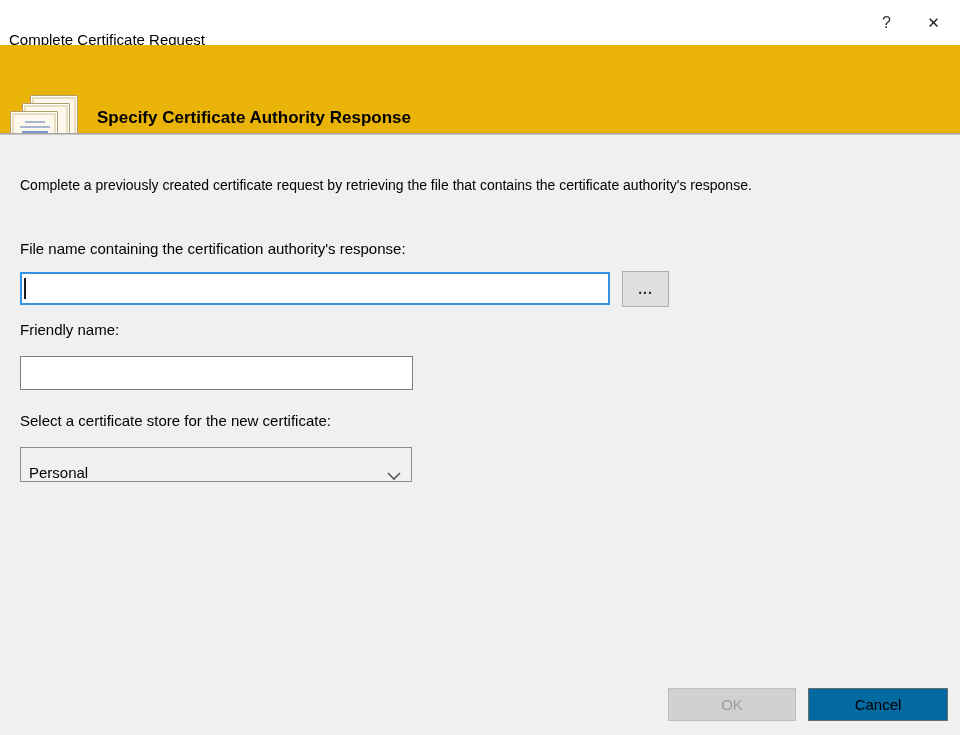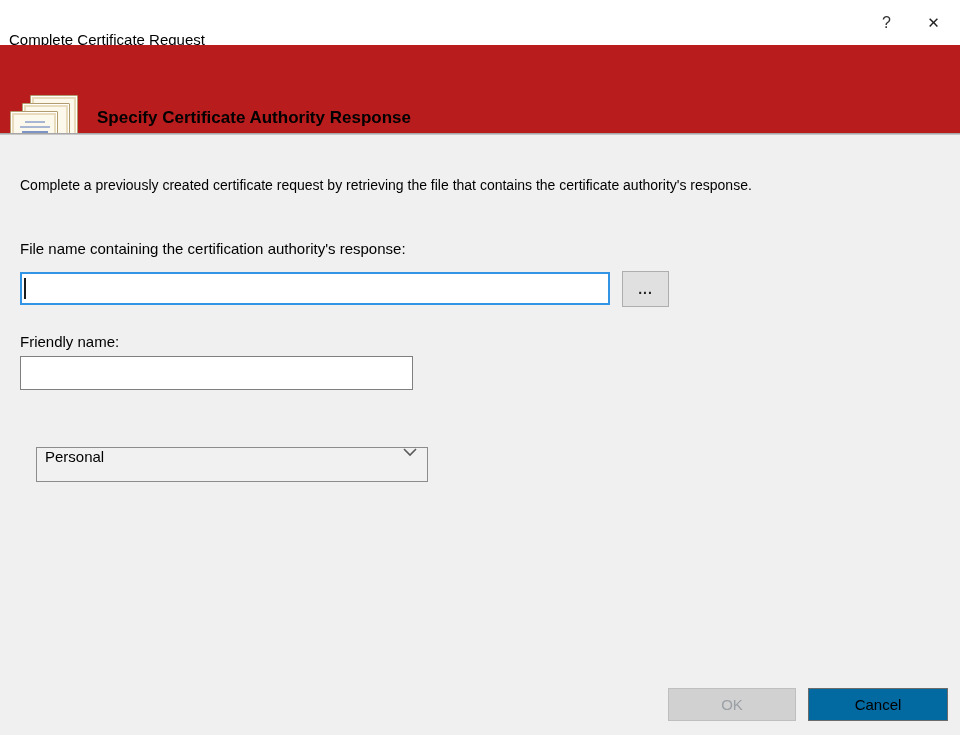--- a/index.html
+++ b/index.html
@@ -11,21 +11,21 @@
   
   .titlebar { position:absolute; left:0; top:0; width:960px; height:45px; background:#ffffff; }
   .title-text { position:absolute; left:9px; top:11px; font-size:15px; color:#000; white-space:nowrap;margin-top:20px; }
   .win-controls { position:absolute; right:3px; top:0; height:45px; display:flex; }
   .win-btn { width:47px; height:45px; display:flex; align-items:center; justify-content:center;
              background:transparent; border:none; font-family:"Liberation Sans",sans-serif; cursor:default; }
   .help-glyph { font-size:16px; color:#333; }
   .close-glyph { font-size:15px; color:#222; }
 
   
-  .header { position:absolute; left:0; top:45px; width:960px; height:88px; background:#b91c1c; }
+  .header { position:absolute; left:0; top:45px; width:960px; height:88px; background:#eab308; }
   .divider { position:absolute; left:0; top:133px; width:960px; height:2px;
              background:linear-gradient(to bottom,#979797,#d6d6d6); }
   .header-title { position:absolute; left:97px; top:63px; font-size:17px; font-weight:bold; color:#000; }
 
   
   .cert-icon { position:absolute; left:10px; top:50px; width:70px; height:76px; }
   .cert { position:absolute; width:48px; height:51px; background:#fcf8ec;
           border:1px solid #b29b6d; box-shadow:inset 0 0 0 1px #fff, inset 0 0 0 3px #e8dcbc;
           border-radius:1px; }
   .cert.c3 { right:2px; top:0; }
@@ -41,36 +41,36 @@
                   border-right:4px solid transparent; border-bottom:5px solid #fff; }
   .seal { position:absolute; left:5px; top:38px; width:24px; height:24px; border-radius:50%;
           background:radial-gradient(circle at 40% 35%, #f6d96d 0%, #e4b22a 55%, #b88410 100%);
           border:1px solid #a3780e; box-shadow:inset 0 0 0 3px rgba(255,244,200,.55); }
 
   
   .content { position:absolute; left:0; top:135px; width:960px; height:600px; background:#f0f0f0; }
   .desc { position:absolute; left:20px; top:39px; width:830px; font-size:14px; line-height:23px; color:#000; }
   .field-label { position:absolute; left:20px; font-size:15px; color:#000; white-space:nowrap; }
   .lbl-file { top:105px; }
-  .lbl-friendly { top:186px;margin-top:12px; }
+  .lbl-friendly { top:186px; }
   .lbl-store { top:277px; }
 
   .text-input { position:absolute; background:#fff; font-size:15px; color:#000;
                 font-family:"Liberation Sans",sans-serif; padding:0 6px; outline:none; }
   .input-file { left:20px; top:137px; width:590px; height:33px; border:2px solid #3294e4; }
   .input-friendly { left:20px; top:221px; width:393px; height:34px; border:1px solid #7f7f7f; }
   .caret { position:absolute; left:24px; top:143px; width:2px; height:21px; background:#1c1c1c; }
 
   .browse-btn { position:absolute; left:622px; top:136px; width:47px; height:36px;
                 background:#e0e0e0; border:1px solid #aeaeae; font-size:14px; font-weight:bold;
                 color:#222; letter-spacing:1px; line-height:28px; text-align:center;
                 font-family:"Liberation Sans",sans-serif; cursor:default; }
 
-  .combo { position:absolute; left:36px; top:312px; width:392px; height:35px; background:#f1f1f1;
-           border:1px solid #8c8c8c; display:flex; align-items:flex-start; cursor:default; }
+  .combo { position:absolute; left:20px; top:312px; width:392px; height:35px; background:#f1f1f1;
+           border:1px solid #8c8c8c; display:flex; align-items:flex-end; cursor:default; }
   .combo-value { flex:1; padding-left:8px; font-size:15px; color:#000; }
   .combo-arrow { width:34px; display:flex; align-items:center; justify-content:center; }
 
   
   .btn { position:absolute; top:553px; height:33px; font-size:15px;
          font-family:"Liberation Sans",sans-serif; text-align:center; cursor:default; }
   .btn-ok { left:668px; width:128px; background:#d1d1d1; border:1px solid #bfbfbf; color:#9ba0a6; }
   .btn-cancel { left:808px; width:140px; background:#0369a1; border:1px solid #6b6b6b; color:#000; }
 </style>
 </head>
@@ -115,20 +115,21 @@
     <p class="desc">Complete a previously created certificate request by retrieving the file that contains the certificate authority's response.</p>
 
     <label class="field-label lbl-file">File name containing the certification authority's response:</label>
     <input class="text-input input-file" type="text" value="" style="">
     <div class="caret"></div>
     <button class="browse-btn">...</button>
 
     <label class="field-label lbl-friendly">Friendly name:</label>
     <input class="text-input input-friendly" type="text" value="" style="">
 
+    <label class="field-label lbl-store">Select a certificate store for the new certificate:</label>
     <div class="combo">
       <span class="combo-value">Personal</span>
       <span class="combo-arrow">
         <svg width="14" height="9" viewBox="0 0 14 9">
           <polyline points="1,1 7,7 13,1" fill="none" stroke="#5a5a5a" stroke-width="1.6"></polyline>
         </svg>
       </span>
     </div>
 
     <button class="btn btn-ok" disabled="">OK</button>

